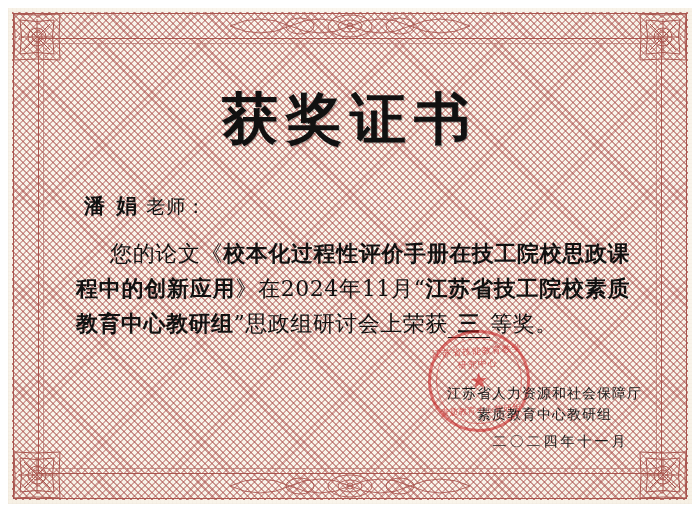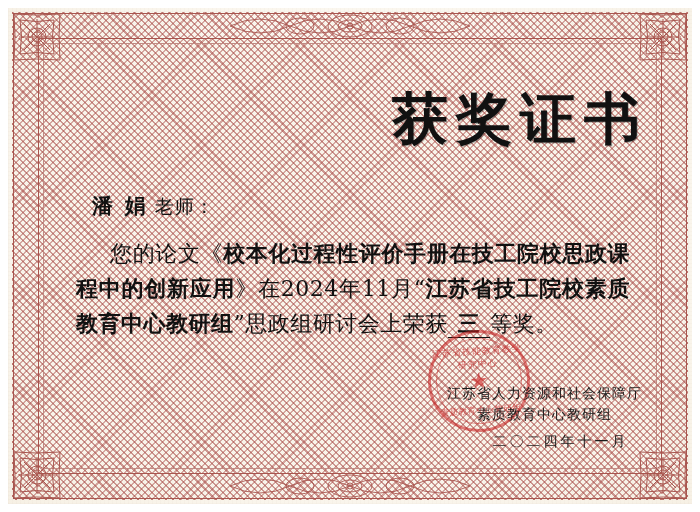--- a/index.html
+++ b/index.html
@@ -112,36 +112,36 @@
 
   .content {
     position: absolute;
     left: 52px;
     top: 52px;
     right: 52px;
     bottom: 52px;
   }
 
   .title {
-    text-align: right;
+    text-align: center;
     margin-top: 30px;
     font-family: "DejaVu Serif", "Liberation Serif", serif;
     font-size: 56px;
     font-weight: bold;
     letter-spacing: 8px;
     color: #111111;
     text-shadow: 1px 1px 0 rgba(0,0,0,0.25);
   }
 
   .salutation {
     margin-top: 34px;
-    margin-left: 40px;
+    margin-left: 32px;
     font-size: 19px;
     color: #111;
-    font-family: Liberation Sans, sans-serif;
+    font-family: Liberation Serif, serif;
   }
   .salutation .name {
     font-weight: bold;
     font-size: 21px;
     letter-spacing: 3px;
     padding-right: 6px;
   }
   .salutation .honorific {
     font-size: 19px;
     letter-spacing: 1px;

